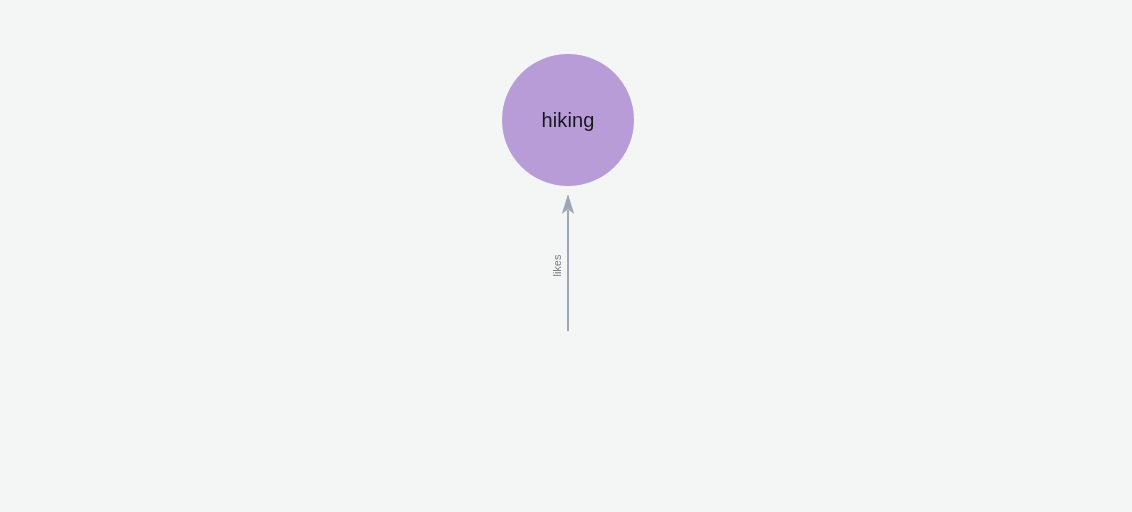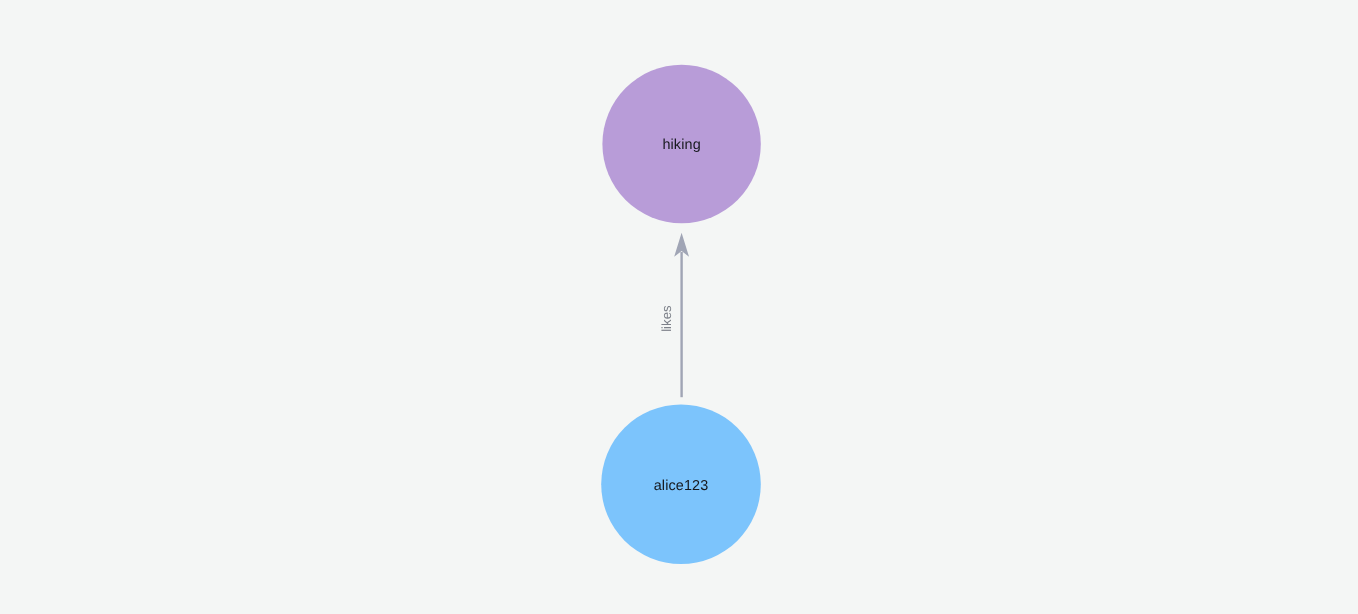--- a/index.html
+++ b/index.html
@@ -28,21 +28,21 @@
   .node {
     position: absolute;
     border-radius: 50%;
     display: flex;
     align-items: center;
     justify-content: center;
     box-sizing: border-box;
   }
   .node-label {
     font-family: "Liberation Sans", sans-serif;
-    font-size: 12px;
+    font-size: 20px;
     color: #16181d;
     line-height: 1;
     white-space: nowrap;
     letter-spacing: 0.1px;
   }
   #node-hiking {
     left: 502px;
     top: 54px;
     width: 132px;
     height: 132px;
@@ -83,17 +83,14 @@
       <path d="M 568 194 L 574.2 214 L 568 209.2 L 561.8 214 Z" fill="#a0a5b5"></path>
     </g>
   </svg>
 
   <div class="edge-label" id="edge-label-likes">likes</div>
 
   <div class="node" id="node-hiking">
     <span class="node-label">hiking</span>
   </div>
 
-  <div class="node" id="node-alice123">
-    <span class="node-label">alice123</span>
-  </div>
 
 </div>
 
 </body></html>

